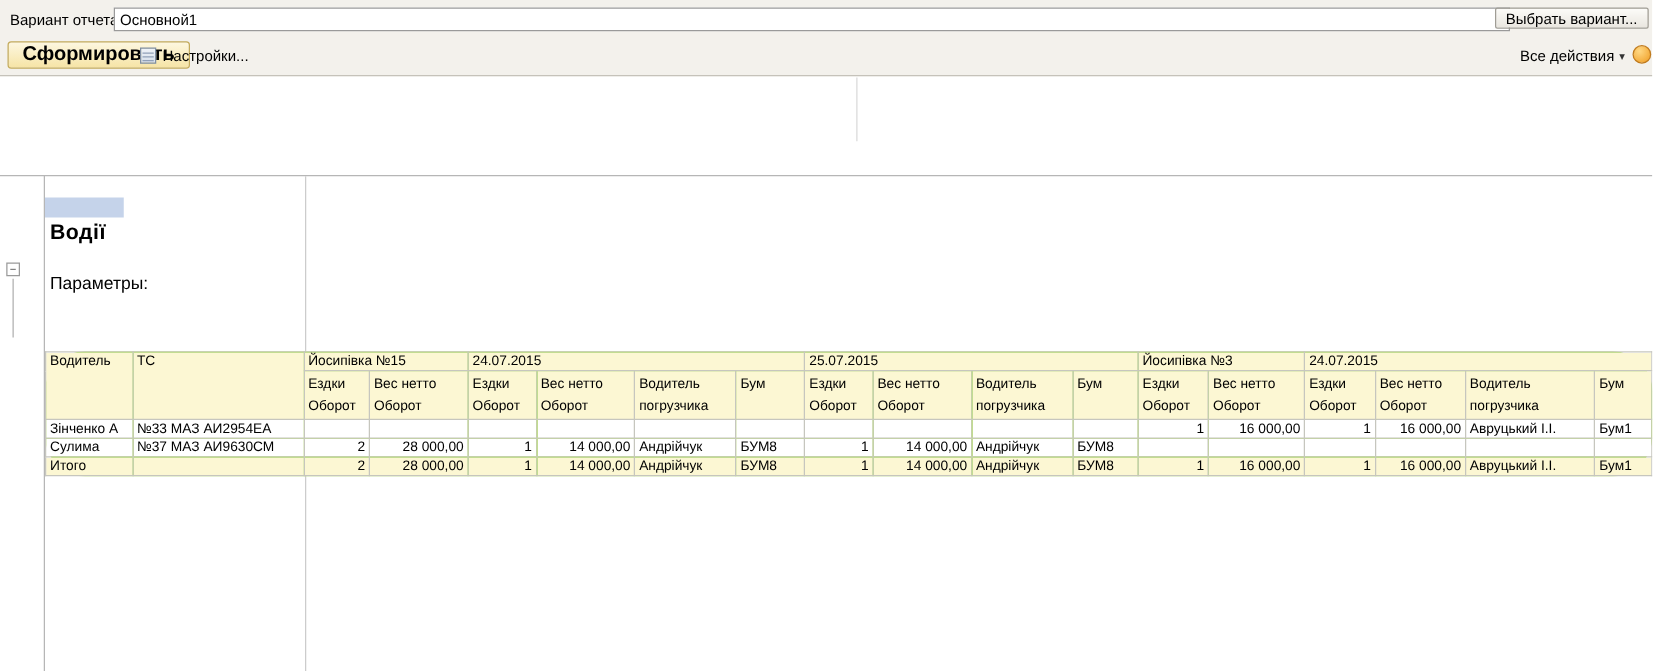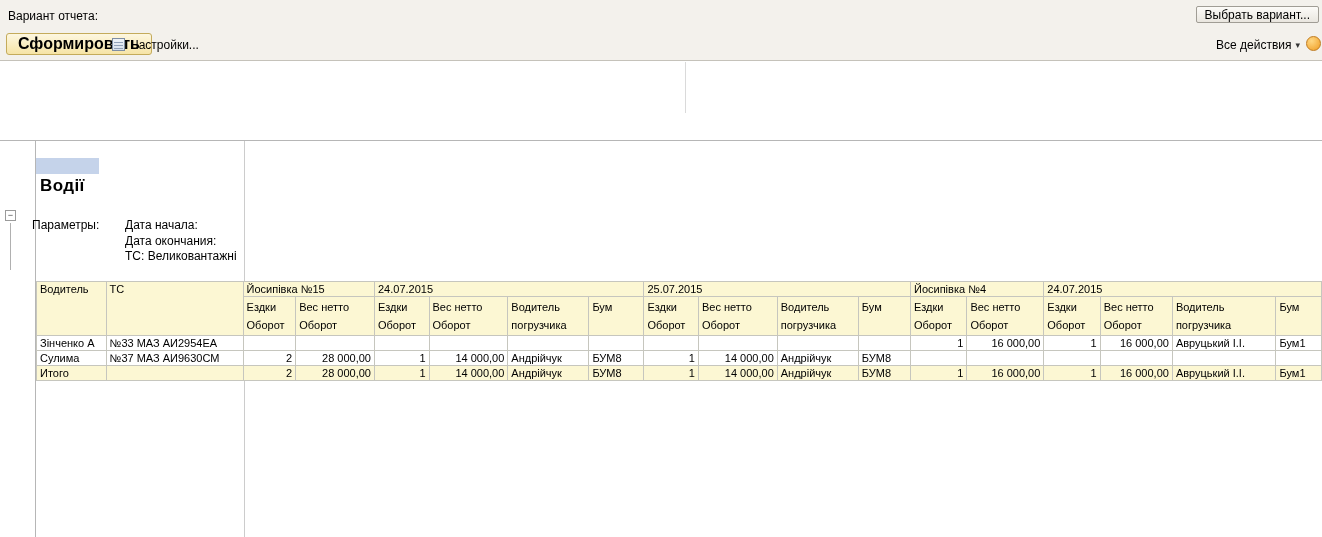--- a/index.html
+++ b/index.html
@@ -57,41 +57,42 @@
   .col-line { position:absolute; left:244px; top:141px; width:1px; height:396px; background:#cccccc; }
 
   .selected-cell { position:absolute; left:36px; top:158px; width:63px; height:16px; background:#c5d3ea; }
   .report-title { position:absolute; left:40px; top:176px; font-size:17px; font-weight:bold; letter-spacing:0.4px; }
 
   .expander { position:absolute; left:5px; top:210px; width:11px; height:11px;
     border:1px solid #9a9a9a; background:#fff; font-size:9px; line-height:9px;
     text-align:center; color:#444; cursor:default; }
   .group-bracket { position:absolute; left:10px; top:223px; width:1px; height:47px; background:#b0b0b0; }
 
-  .params-label { position:absolute; left:32px; top:218px; font-size:12px; }
+  .params-label { position:absolute; left:40px; top:218px; font-size:14px; }
   .params-lines { position:absolute; left:125px; top:218px; font-size:12px; }
   .params-lines div { height:15.5px; }
 
   
   .rep-table { position:absolute; left:36px; top:281px; border-collapse:collapse;
     table-layout:fixed; font-size:11px; background:#bef264;border-radius:32px; }
   .rep-table td { border:1px solid #c6c6be; padding:1px 3px; height:15px;
     white-space:nowrap; overflow:hidden; vertical-align:top; background:#fff; }
   .rep-table td.hdr { background:#fcf7d3; }
   .rep-table tr.subhdr td { height:31px; white-space:normal; line-height:18px; }
   .rep-table td.num { text-align:right; }
   .rep-table tr.total td { background:#fcf7d3; }
 </style>
 </head>
 <body>
 
 <div id="app">
 
   <div class="top-panel">
     <span class="variant-label">Вариант отчета:</span>
+    <input class="variant-input" type="text" value="Основной1" style="">
     <button class="choose-variant-btn">Выбрать вариант...</button>
 
     <button class="generate-btn">Сформировать</button>
     <button class="settings-btn">
       <span class="settings-icon"></span>
       <span>Настройки...</span>
     </button>
     <button class="all-actions-btn">
       <span>Все действия</span>
       <span class="caret"></span>
@@ -105,25 +106,20 @@
   <div class="gutter-line"></div>
   <div class="col-line"></div>
 
   <div class="selected-cell"></div>
   <div class="report-title">Водії</div>
 
   <div class="expander">−</div>
   <div class="group-bracket"></div>
 
   <div class="params-label">Параметры:</div>
-  <div class="params-lines">
-    <div>Дата начала:</div>
-    <div>Дата окончания:</div>
-    <div>ТС: Великовантажні</div>
-  </div>
 
   <table class="rep-table">
     <colgroup>
       <col style="width:70px">
         <col style="width:138px">
         <col style="width:53px">
         <col style="width:80px">
       <col style="width:55px">
         <col style="width:80px">
         <col style="width:82px">
@@ -139,21 +135,21 @@
       <col style="width:105px">
         <col style="width:46px">
     </colgroup>
     <tbody>
         <tr>
       <td class="hdr" rowspan="2">Водитель</td>
       <td class="hdr" rowspan="2">ТС</td>
       <td class="hdr" colspan="2">Йосипівка №15</td>
       <td class="hdr" colspan="4">24.07.2015</td>
       <td class="hdr" colspan="4">25.07.2015</td>
-      <td class="hdr" colspan="2">Йосипівка №4</td>
+      <td class="hdr" colspan="2">Йосипівка №3</td>
       <td class="hdr" colspan="4">24.07.2015</td>
     </tr>
     <tr class="subhdr">
       <td class="hdr">Ездки Оборот</td>
       <td class="hdr">Вес нетто Оборот</td>
       <td class="hdr">Ездки Оборот</td>
       <td class="hdr">Вес нетто Оборот</td>
       <td class="hdr">Водитель погрузчика</td>
       <td class="hdr">Бум</td>
       <td class="hdr">Ездки Оборот</td>

